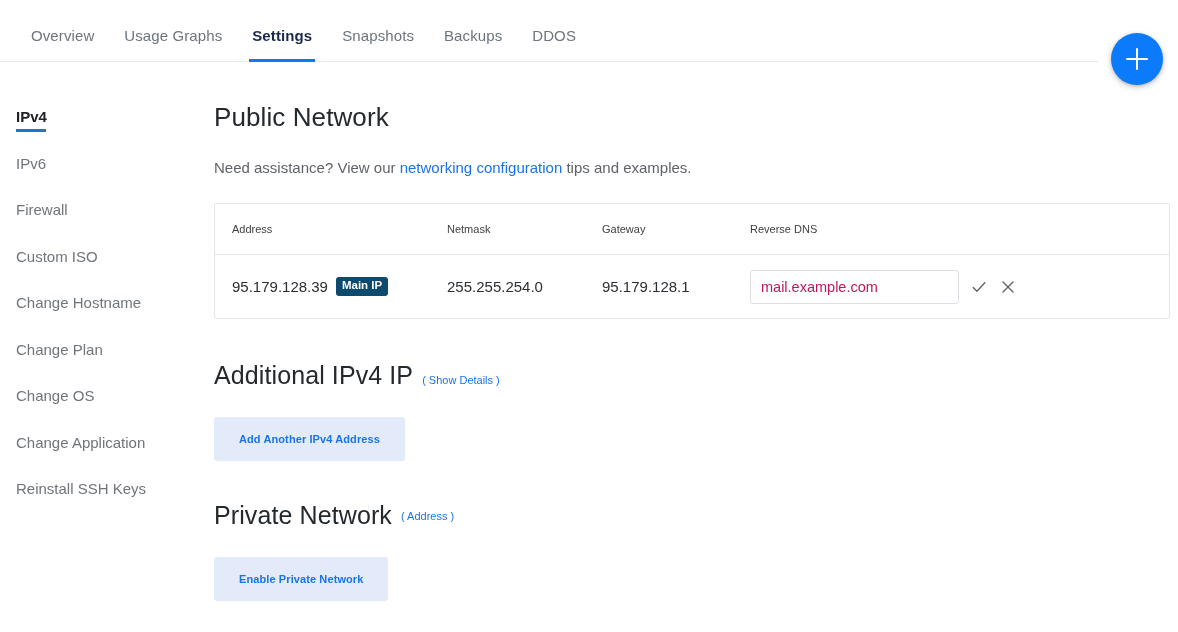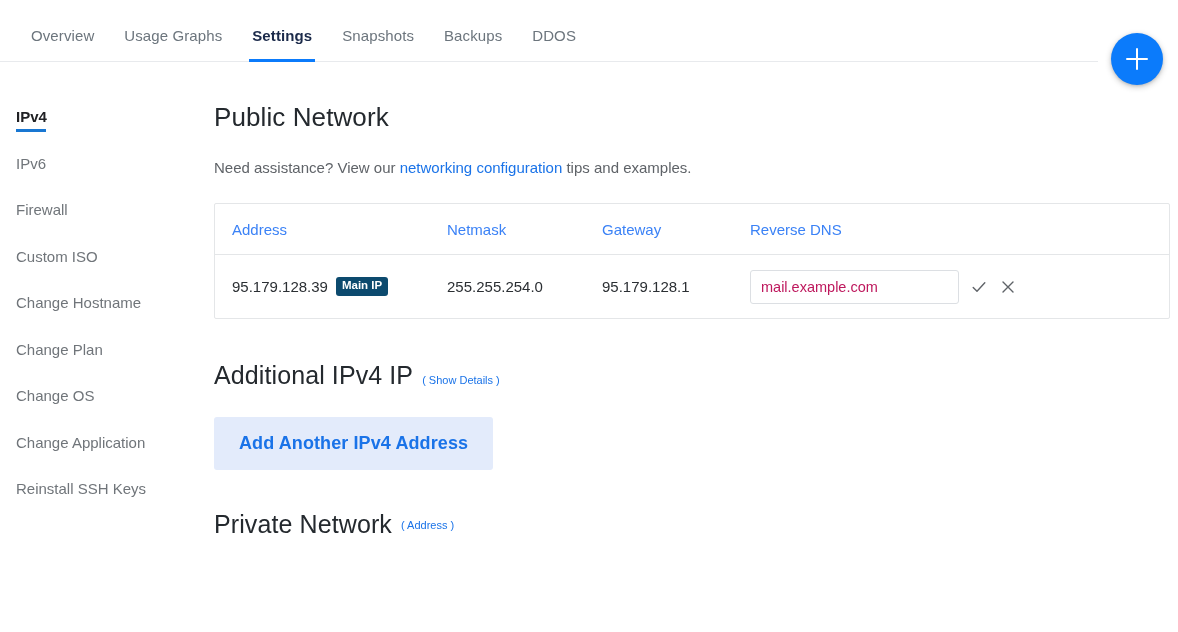--- a/index.html
+++ b/index.html
@@ -148,22 +148,22 @@
   .thead {
     height: 51px;
     border-bottom: 1px solid #e4e6e8;
   }
   .trow { height: 63px; }
   .col-addr { flex: 0 0 232px; padding-left: 17px; }
   .col-mask { flex: 0 0 155px; }
   .col-gw   { flex: 0 0 148px; }
   .col-rdns { flex: 1; }
   .th {
-    font-size: 15px;
-    color: #3b82f6;
+    font-size: 11px;
+    color: #404040;
     font-weight: 400;
   }
   .td {
     font-size: 15px;
     color: #2b2f33;
   }
   .addr-cell { display: flex; align-items: center; gap: 8px; }
   .badge {
     display: inline-block;
     background: #0c4a6e;
@@ -213,21 +213,21 @@
     font-size: 11px;
     color: #1a73e8;
     cursor: pointer;
     text-decoration: none;
   }
   .pill-btn {
     margin-top: 27px;
     display: inline-block;
     background: #e3ebfb;
     color: #1a73e8;
-    font-size: 18px;
+    font-size: 11px;
     font-weight: 700;
     border: none;
     border-radius: 3px;
     padding: 16px 25px;
     cursor: pointer;
     font-family: "Liberation Sans", sans-serif;
     letter-spacing: .1px;
   }
   .mt-private { margin-top: 40px; align-items: center; }
 </style>
@@ -309,15 +309,16 @@
       <h2>Additional IPv4 IP</h2>
       <a href="#" class="sub-link">( Show Details )</a>
     </div>
     <button class="pill-btn">Add Another IPv4 Address</button>
 
     
     <div class="sub-head mt-private">
       <h2>Private Network</h2>
       <a href="#" class="sub-link">( Address )</a>
     </div>
+    <button class="pill-btn">Enable Private Network</button>
 
   </div>
 </div>
 
 </body></html>

